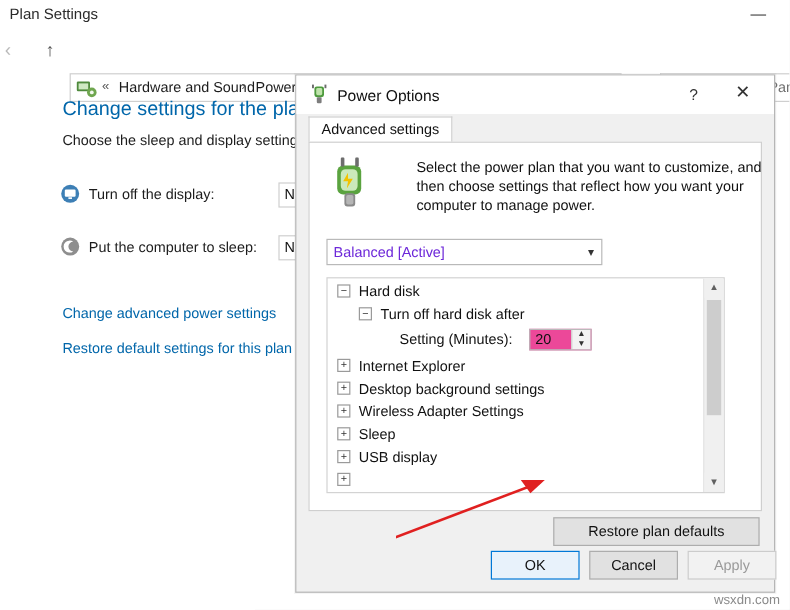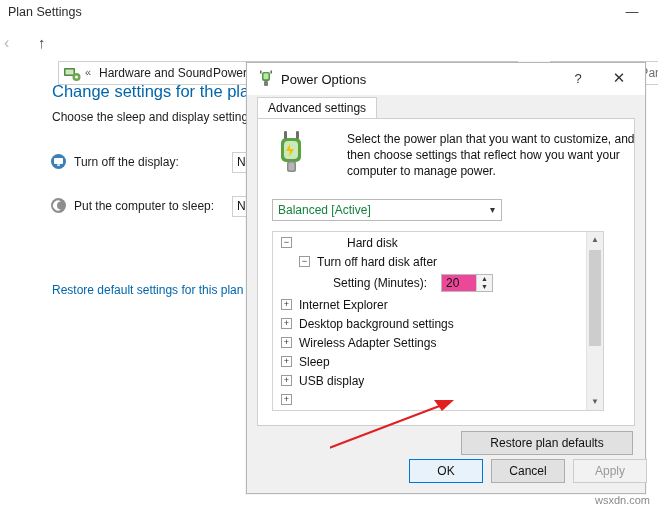--- a/index.html
+++ b/index.html
@@ -265,21 +265,21 @@
     left: 14px; top: 80px;
     width: 230px; height: 22px;
     border: 1px solid #b9b9b9;
     background: #ffffff;
     box-sizing: border-box;
   }
   #plan-select-text {
     position: absolute;
     left: 5px; top: 3px;
     font-size: 12px;
-    color: #15803d;
+    color: #6d28d9;
   }
   #plan-select-chevron {
     position: absolute;
     right: 6px; top: 4px;
     font-size: 10px;
     color: #333;
   }
 
   
   #tree {
@@ -486,20 +486,21 @@
     <div class="setting-icon">
       <svg width="17" height="17" viewBox="0 0 17 17">
         <circle cx="8.5" cy="8.5" r="7.5" fill="#8e8e8e"></circle>
         <path d="M11 4.5a5 5 0 1 0 0 8 4 4 0 0 1 0-8z" fill="#ffffff"></path>
       </svg>
     </div>
     <div class="setting-label">Put the computer to sleep:</div>
     <div class="setting-combo">N</div>
   </div>
 
+  <div class="cp-link" style="top:254px;">Change advanced power settings</div>
   <div class="cp-link" style="top:283px;">Restore default settings for this plan</div>
 </div>
 
 <div id="dialog">
 
   <div id="dlg-titlebar">
     <div id="dlg-icon">
       <svg width="18" height="18" viewBox="0 0 18 18">
         <rect x="5" y="2" width="8" height="9" rx="2" fill="#4e9a3e"></rect>
         <rect x="6.5" y="3.3" width="5" height="6" rx="1.2" fill="#bfe3ab"></rect>
@@ -537,21 +538,21 @@
       <div id="plan-select-text">Balanced [Active]</div>
       <div id="plan-select-chevron">▾</div>
     </div>
 
     <div id="tree">
 
       <div style="position:absolute; left:0; top:1px; width:314px;">
 
         <div class="tree-row">
           <span class="expander" style="left:8px;">−</span>
-          <span class="tlabel" style="left:26px;margin-left:48px;">Hard disk</span>
+          <span class="tlabel" style="left:26px;">Hard disk</span>
         </div>
 
         <div class="tree-row">
           <span class="expander" style="left:26px;">−</span>
           <span class="tlabel" style="left:44px;">Turn off hard disk after</span>
         </div>
 
         <div class="tree-row" style="height:24px;">
           <span class="tlabel" style="left:60px; top:5px;">Setting (Minutes):</span>
           <span class="spinner-wrap" style="left:168px; top:3px;">

